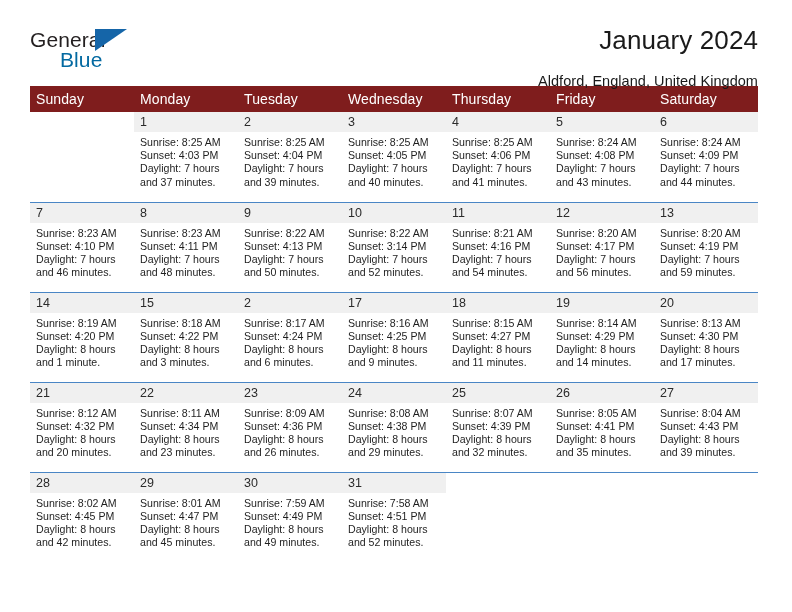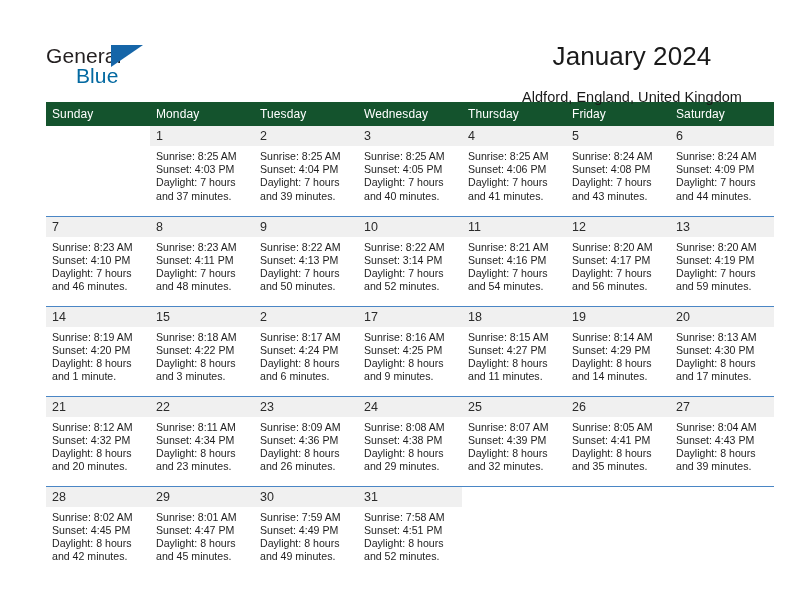--- a/index.html
+++ b/index.html
@@ -5,21 +5,21 @@
   * { box-sizing: border-box; margin: 0; padding: 0; }
   html, body {
     width: 792px; height: 612px;
     background: #ffffff;
     font-family: "Liberation Sans", sans-serif;
     -webkit-font-smoothing: antialiased;
   }
   .page {
     position: relative;
     width: 792px; height: 612px;
-    padding: 16px;
+    padding: 0;
   }
 
   
   .header {
     display: flex;
     align-items: flex-start;
     justify-content: space-between;
     padding: 26px 34px 0 30px;
     height: 78px;
   }
@@ -42,21 +42,21 @@
     color: #0369a1;
     letter-spacing: 0.1px;
   }
   .logo-flag {
     position: absolute;
     left: 65px; top: 3px;
     width: 0; height: 0;
     border-left: 32px solid #1565a8;
     border-bottom: 22px solid transparent;
   }
-  .title-block { text-align: center; padding-top: 0; }
+  .title-block { text-align: right; padding-top: 0; }
   .cal-title {
     font-size: 26px;
     font-weight: normal;
     color: #1a1a1a;
     line-height: 1.12;
     letter-spacing: 0.1px;
   }
   .cal-location {
     font-size: 14.5px;
     color: #1a1a1a;
@@ -65,23 +65,23 @@
   }
 
   
   .calendar {
     margin: 8px 34px 0 30px;
     width: 728px;
     border-collapse: collapse;
     table-layout: fixed;
   }
   .calendar th {
-    background: #14532d;
+    background: #7f1d1d;
     color: #ffffff;
-    font-size: 12px;
+    font-size: 14px;
     font-weight: normal;
     text-align: left;
     padding: 5px 0 5px 6px;
     height: 21px;
     letter-spacing: 0.1px;
   }
   .calendar td {
     vertical-align: top;
     width: 104px;
     padding: 0;

